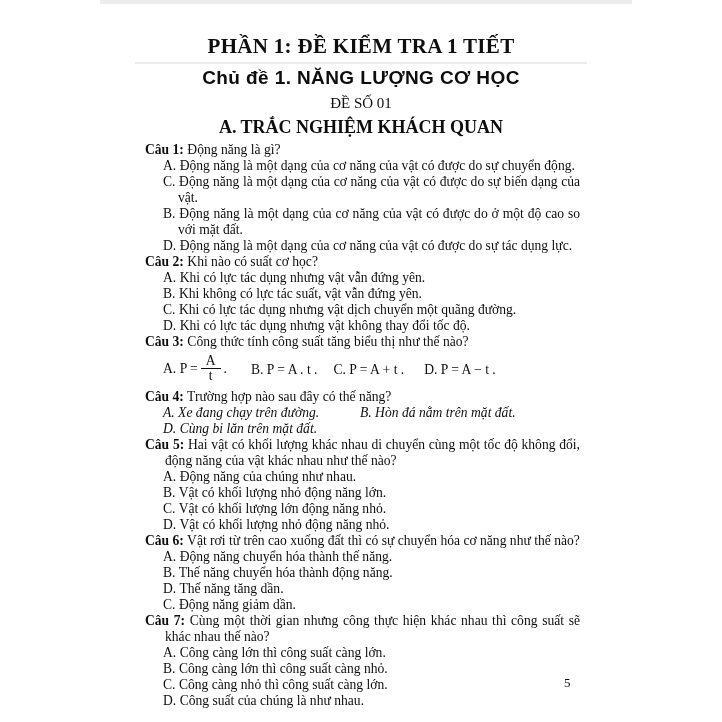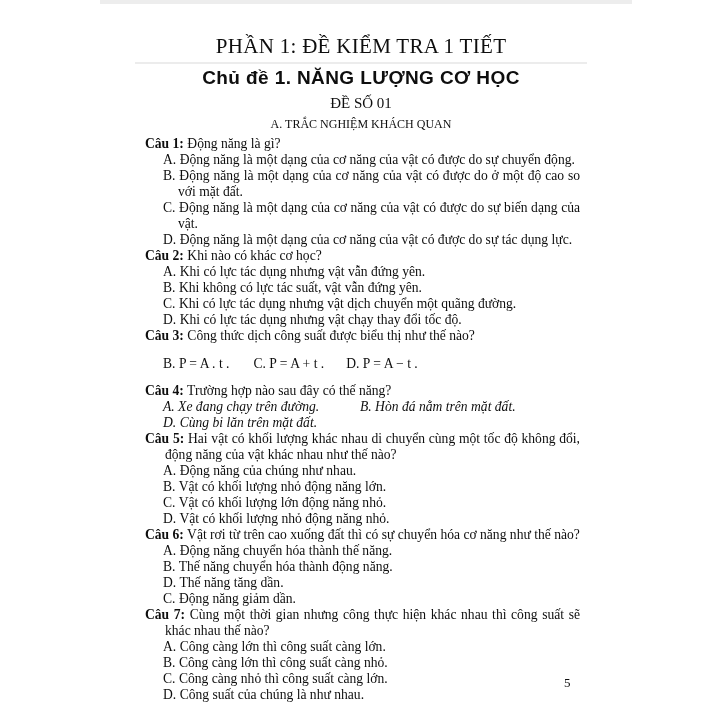--- a/index.html
+++ b/index.html
@@ -13,21 +13,21 @@
   }
   .top-strip {
     position: absolute;
     top: 0; left: 100px;
     width: 532px; height: 4px;
     background: #ededed;
   }
   .header { text-align: center; padding-top: 34px; }
   .part-title {
     font-size: 21px;
-    font-weight: normal;
+    font-weight: bold;
     letter-spacing: 0.3px;
   }
   .rule {
     width: 452px;
     height: 2px;
     background: #ececec;
     margin: 3px auto 3px auto;
   }
   .topic-title {
     font-family: "Liberation Sans", "DejaVu Sans", sans-serif;
@@ -35,22 +35,22 @@
     font-weight: bold;
     letter-spacing: 0.4px;
     margin-top: 1px;
   }
   .exam-no {
     font-size: 15px;
     font-weight: normal;
     margin-top: 6px;
   }
   .section-title {
-    font-size: 12px;
-    font-weight: normal;
+    font-size: 18px;
+    font-weight: bold;
     margin-top: 5px;
   }
   .content {
     margin: 4px 142px 0 145px;
     font-size: 13.6px;
     line-height: 16px;
     text-align: justify;
   }
   .qtext {
     padding-left: 20px;
@@ -70,22 +70,22 @@
   .opts-grid .opt { padding-left: 0; text-indent: 0; }
   .opts-inline {
     display: flex;
     align-items: center;
     text-align: left;
     margin: 3px 0 2px 0;
     height: 34px;
   }
   .opts-inline .opt3:nth-child(1) { margin-left: 18px; }
   .opts-inline .opt3:nth-child(2) { margin-left: 24px; }
-  .opts-inline .opt3:nth-child(3) { margin-left: 22px; }
-  .opts-inline .opt3:nth-child(4) { margin-left: 14px; text-align: right; }
+  .opts-inline .opt3:nth-child(3) { margin-left: 16px; }
+  .opts-inline .opt3:nth-child(4) { margin-left: 20px; text-align: right; }
   .frac {
     display: inline-block;
     vertical-align: middle;
     text-align: center;
     line-height: 1.05;
     margin: 0 3px 3px 3px;
   }
   .frac .num { display: block; padding: 0 5px; }
   .frac .den { display: block; border-top: 1.4px solid #0e0e0e; padding: 0 5px; }
   .page-number {
@@ -106,36 +106,37 @@
   <div class="topic-title">Chủ đề 1. NĂNG LƯỢNG CƠ HỌC</div>
   <div class="exam-no">ĐỀ SỐ 01</div>
   <div class="section-title">A. TRẮC NGHIỆM KHÁCH QUAN</div>
 </div>
 
 <div class="content">
 
   <div class="question">
     <div class="qtext"><span class="qlabel">Câu 1:</span> <span>Động năng là gì?</span></div>
     <div class="opt"><span>A.</span> <span>Động năng là một dạng của cơ năng của vật có được do sự chuyển động.</span></div>
+    <div class="opt"><span>C.</span> <span>Động năng là một dạng của cơ năng của vật có được do sự biến dạng của vật.</span></div>
     <div class="opt"><span>B.</span> <span>Động năng là một dạng của cơ năng của vật có được do ở một độ cao so với mặt đất.</span></div>
-    <div class="opt"><span>C.</span> <span>Động năng là một dạng của cơ năng của vật có được do sự biến dạng của vật.</span></div>
     <div class="opt"><span>D.</span> <span>Động năng là một dạng của cơ năng của vật có được do sự tác dụng lực.</span></div>
   </div>
 
   <div class="question">
-    <div class="qtext"><span class="qlabel">Câu 2:</span> <span>Khi nào có khác cơ học?</span></div>
+    <div class="qtext"><span class="qlabel">Câu 2:</span> <span>Khi nào có suất cơ học?</span></div>
     <div class="opt"><span>A.</span> <span>Khi có lực tác dụng nhưng vật vẫn đứng yên.</span></div>
     <div class="opt"><span>B.</span> <span>Khi không có lực tác suất, vật vẫn đứng yên.</span></div>
     <div class="opt"><span>C.</span> <span>Khi có lực tác dụng nhưng vật dịch chuyển một quãng đường.</span></div>
-    <div class="opt"><span>D.</span> <span>Khi có lực tác dụng nhưng vật chạy thay đổi tốc độ.</span></div>
+    <div class="opt"><span>D.</span> <span>Khi có lực tác dụng nhưng vật không thay đổi tốc độ.</span></div>
   </div>
 
   <div class="question">
-    <div class="qtext"><span class="qlabel">Câu 3:</span> <span>Công thức dịch công suất được biểu thị như thế nào?</span></div>
+    <div class="qtext"><span class="qlabel">Câu 3:</span> <span>Công thức tính công suất tăng biểu thị như thế nào?</span></div>
     <div class="opts-inline">
+      <span class="opt3"><span>A.</span> <span>P =</span><span class="frac"><span class="num">A</span><span class="den">t</span></span><span>.</span></span>
       <span class="opt3"><span>B.</span> <span>P = A . t .</span></span>
       <span class="opt3"><span>C.</span> <span>P = A + t .</span></span>
       <span class="opt3"><span>D.</span> <span>P = A − t .</span></span>
     </div>
   </div>
 
   <div class="question">
     <div class="qtext"><span class="qlabel">Câu 4:</span> <span>Trường hợp nào sau đây có thế năng?</span></div>
     <div class="opts-grid">
       <div class="opt"><span>A.</span> <span>Xe đang chạy trên đường.</span></div>

